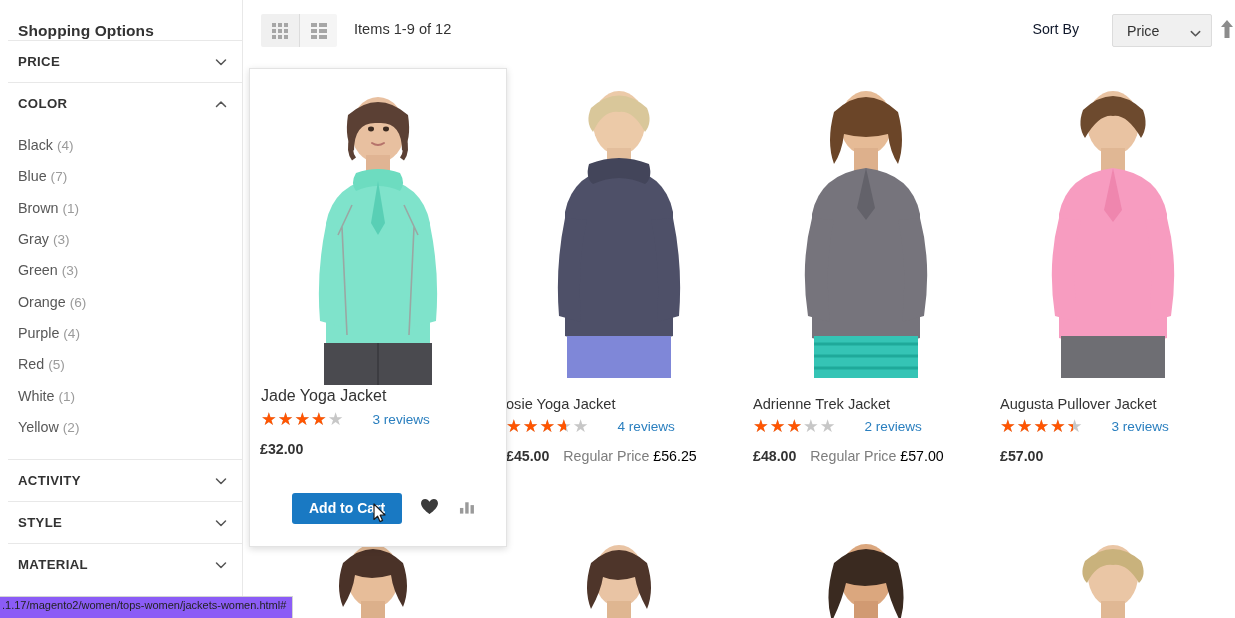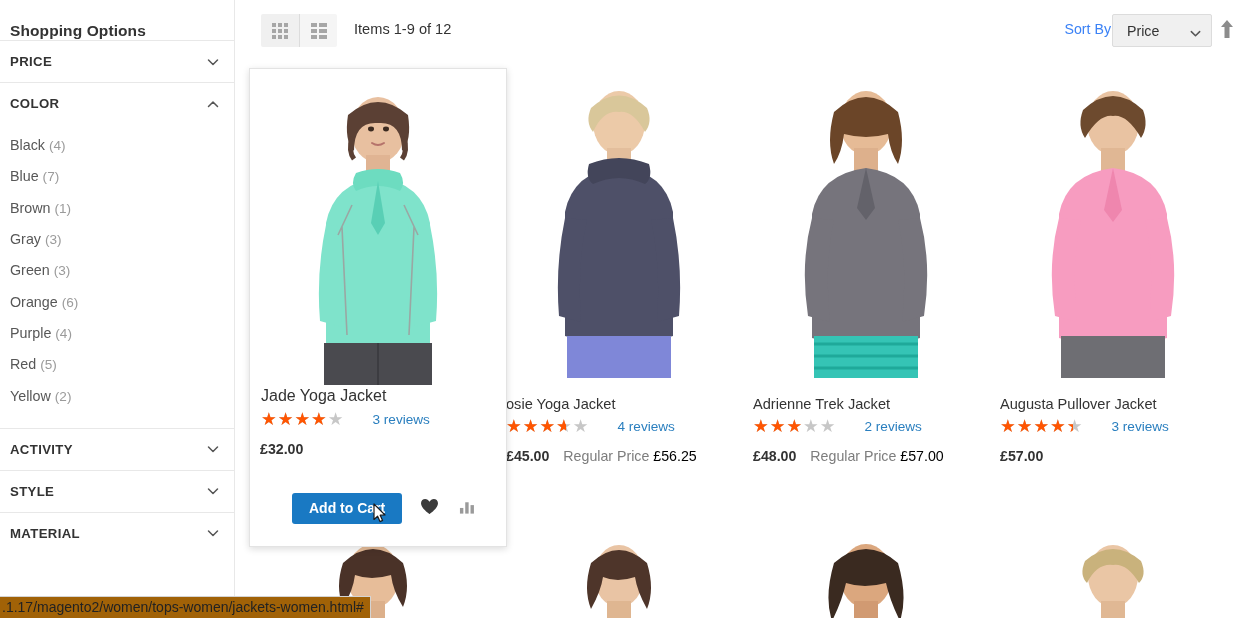--- a/index.html
+++ b/index.html
@@ -7,21 +7,21 @@
     width: 1235px; height: 618px;
     overflow: hidden;
     background: #ffffff;
     font-family: "Liberation Sans", sans-serif;
     color: #333333;
   }
   #page { position: relative; width: 1235px; height: 618px; overflow: hidden; }
 
   
   #sidebar {
-    position: absolute; left: 0; top: 0;
+    position: absolute; left: 8px; top: 0;
     width: 235px; height: 618px;
     background: #ffffff;
     border-right: 1px solid #e8e8e8;
   }
   .sidebar-title {
     font-size: 15.5px; font-weight: bold; color: #333;
     padding: 22px 0 0 10px; letter-spacing: .1px;
   }
   .filter-block { border-top: 1px solid #e8e8e8; }
   .filter-block:first-of-type { margin-top: 23px; }
@@ -68,22 +68,22 @@
   .grid-glyph { display: grid; grid-template-columns: repeat(3, 4px); grid-gap: 2px; }
   .grid-glyph i { width: 4px; height: 4px; background: #a6a6a6; display: block; }
   .list-glyph { display: grid; grid-template-columns: 6px 8px; grid-gap: 2px 2px; }
   .list-glyph i { height: 4px; background: #a6a6a6; display: block; }
 
   .items-count {
     position: absolute; left: 104px; top: 21px;
     font-size: 14.6px; color: #333;
   }
   .sortby-label {
-    position: absolute; right: 124px; top: 21px;
-    font-size: 14.2px; color: #3b82f6;
+    position: absolute; right: 156px; top: 21px;
+    font-size: 14.2px; color: #0f172a;
   }
   .sort-select {
     position: absolute; right: 23px; top: 14px;
     width: 100px; height: 33px;
     background: #f0f0f0; border: 1px solid #dcdcdc; border-radius: 2px;
     cursor: pointer;
   }
   .sort-select .sel-txt {
     position: absolute; left: 14px; top: 8px;
     font-size: 14.2px; color: #333;
@@ -148,24 +148,24 @@
     cursor: pointer;
   }
   .heart-btn { margin-left: 18px; cursor: pointer; display: block; }
   .compare-btn { margin-left: 20px; cursor: pointer; display: block; }
   .cursor-arrow { position: absolute; left: 373px; top: 503px; z-index: 60; pointer-events: none; }
 
   
   #statusbar {
     position: absolute; left: 0; bottom: 0;
     height: 22px; max-width: 410px;
-    background: #a16207;
+    background: #8b5cf6;
     border-top: 1px solid #d4d4d4;
     border-right: 1px solid #d4d4d4;
-    font-size: 14px; color: #222;
+    font-size: 11px; color: #222;
     padding: 2px 6px 0 2px;
     white-space: nowrap; overflow: hidden;
     z-index: 80;
   }
 
   
   .fig { position: absolute; left: 50%; transform: translateX(-50%); top: 16px; }
 </style>
 </head>
 <body>
@@ -220,20 +220,24 @@
           <span>Orange</span>
           <span class="cnt">(6)</span>
         </a>
         <a class="filter-option">
           <span>Purple</span>
           <span class="cnt">(4)</span>
         </a>
         <a class="filter-option">
           <span>Red</span>
           <span class="cnt">(5)</span>
+        </a>
+        <a class="filter-option">
+          <span>White</span>
+          <span class="cnt">(1)</span>
         </a>
         <a class="filter-option">
           <span>Yellow</span>
           <span class="cnt">(2)</span>
         </a>
       </div>
     </div>
 
     <div class="filter-block">
       <div class="filter-head">

